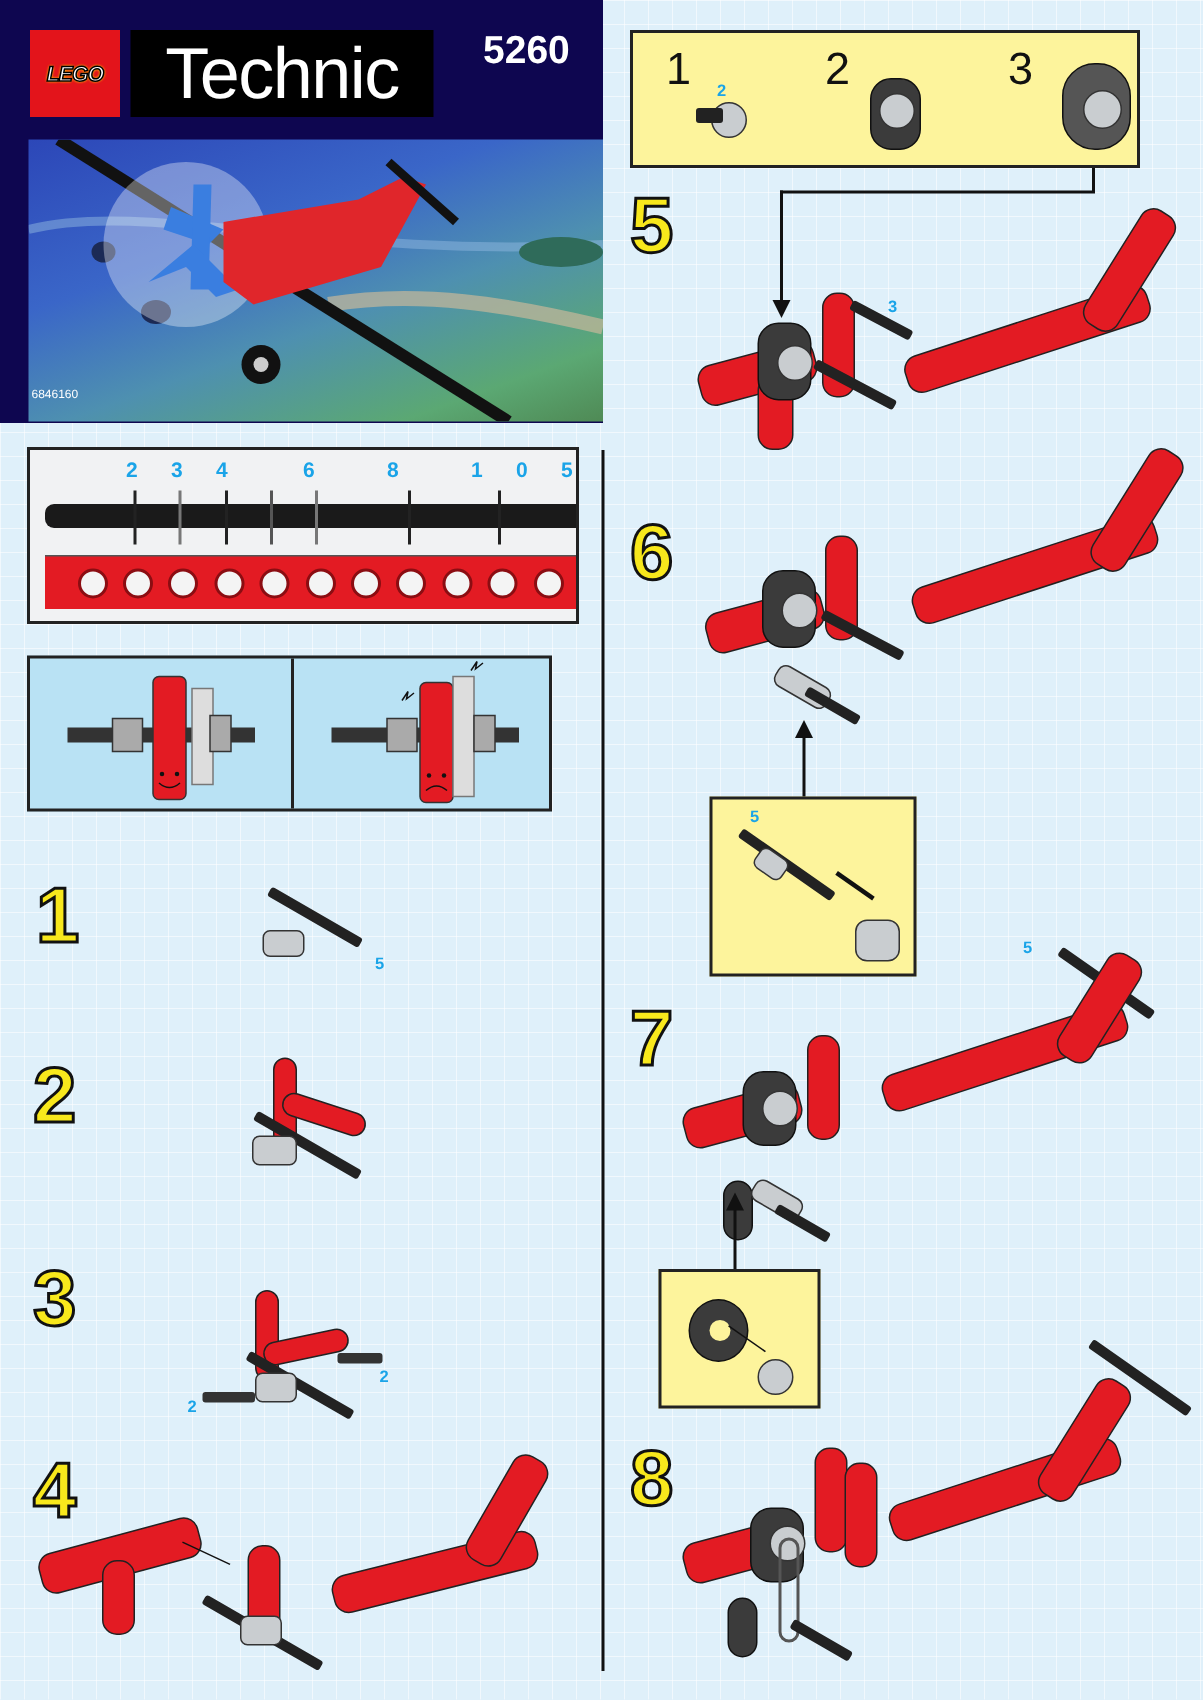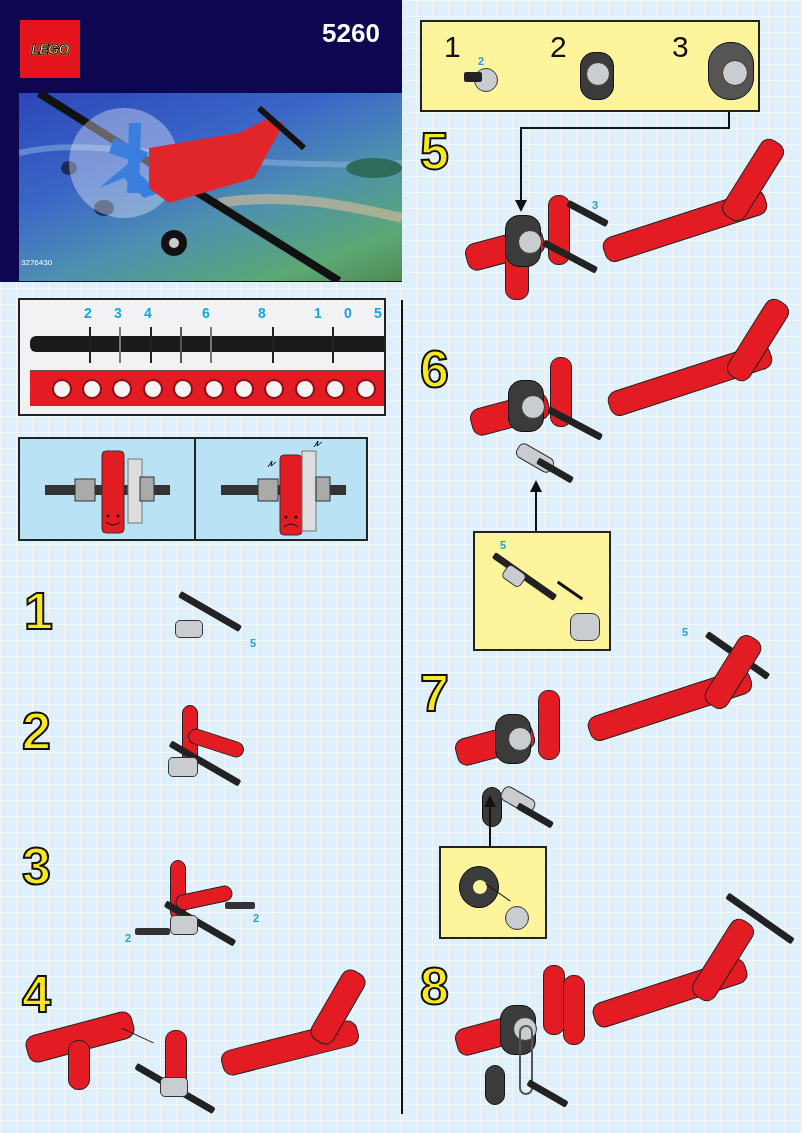--- a/index.html
+++ b/index.html
@@ -55,39 +55,40 @@
   .dark-part { position:absolute; background:#3b3b3b; border:1.5px solid #111; }
   .line { position:absolute; background:#111; }
 </style>
 </head>
 <body>
 
 <div class="abs header">
   <div class="abs lego-logo">
     <span>LEGO</span>
   </div>
+  <div class="abs technic-box">Technic</div>
   <div class="abs set-number">5260</div>
   <div class="abs box-art">
     <svg width="383" height="188" viewBox="0 0 383 188">
       <path d="M0,60 C80,40 200,80 383,70" stroke="#8fb8e0" stroke-width="6" fill="none" opacity="0.5"></path>
       <path d="M200,110 C260,100 320,110 383,125" stroke="#c8b89a" stroke-width="10" fill="none" opacity="0.7"></path>
       <ellipse cx="355" cy="75" rx="28" ry="10" fill="#2f6b5a"></ellipse>
       <ellipse cx="50" cy="75" rx="8" ry="7" fill="#1c2a55"></ellipse>
       <ellipse cx="85" cy="115" rx="10" ry="8" fill="#1c2a55"></ellipse>
       <line x1="20" y1="0" x2="320" y2="188" stroke="#111" stroke-width="8"></line>
       <circle cx="105" cy="70" r="55" fill="#ffffff" opacity="0.35"></circle>
       <path d="M95,45 L130,60 L120,70 L90,60 Z" fill="#3a7ee0"></path>
       <path d="M110,30 L122,30 L120,100 L108,100 Z" fill="#3a7ee0"></path>
       <path d="M80,95 L110,70 L140,100 L125,105 L105,85 Z" fill="#3a7ee0"></path>
       <path d="M130,55 L220,40 L250,25 L265,30 L235,85 L150,110 L130,95 Z" fill="#e0262b"></path>
       <line x1="240" y1="15" x2="285" y2="55" stroke="#111" stroke-width="6"></line>
       <circle cx="155" cy="150" r="13" fill="#111"></circle>
       <circle cx="155" cy="150" r="5" fill="#ccc"></circle>
     </svg>
-    <div class="abs art-code">3276430</div>
+    <div class="abs art-code">6846160</div>
   </div>
 </div>
 
 <div class="abs ruler-panel">
   <div class="abs ruler-nums">
     <span class="ruler-num" style="left:64px">2</span>
     <span class="ruler-num" style="left:94px">3</span>
     <span class="ruler-num" style="left:124px">4</span>
     <span class="ruler-num" style="left:182px">6</span>
     <span class="ruler-num" style="left:238px">8</span>

